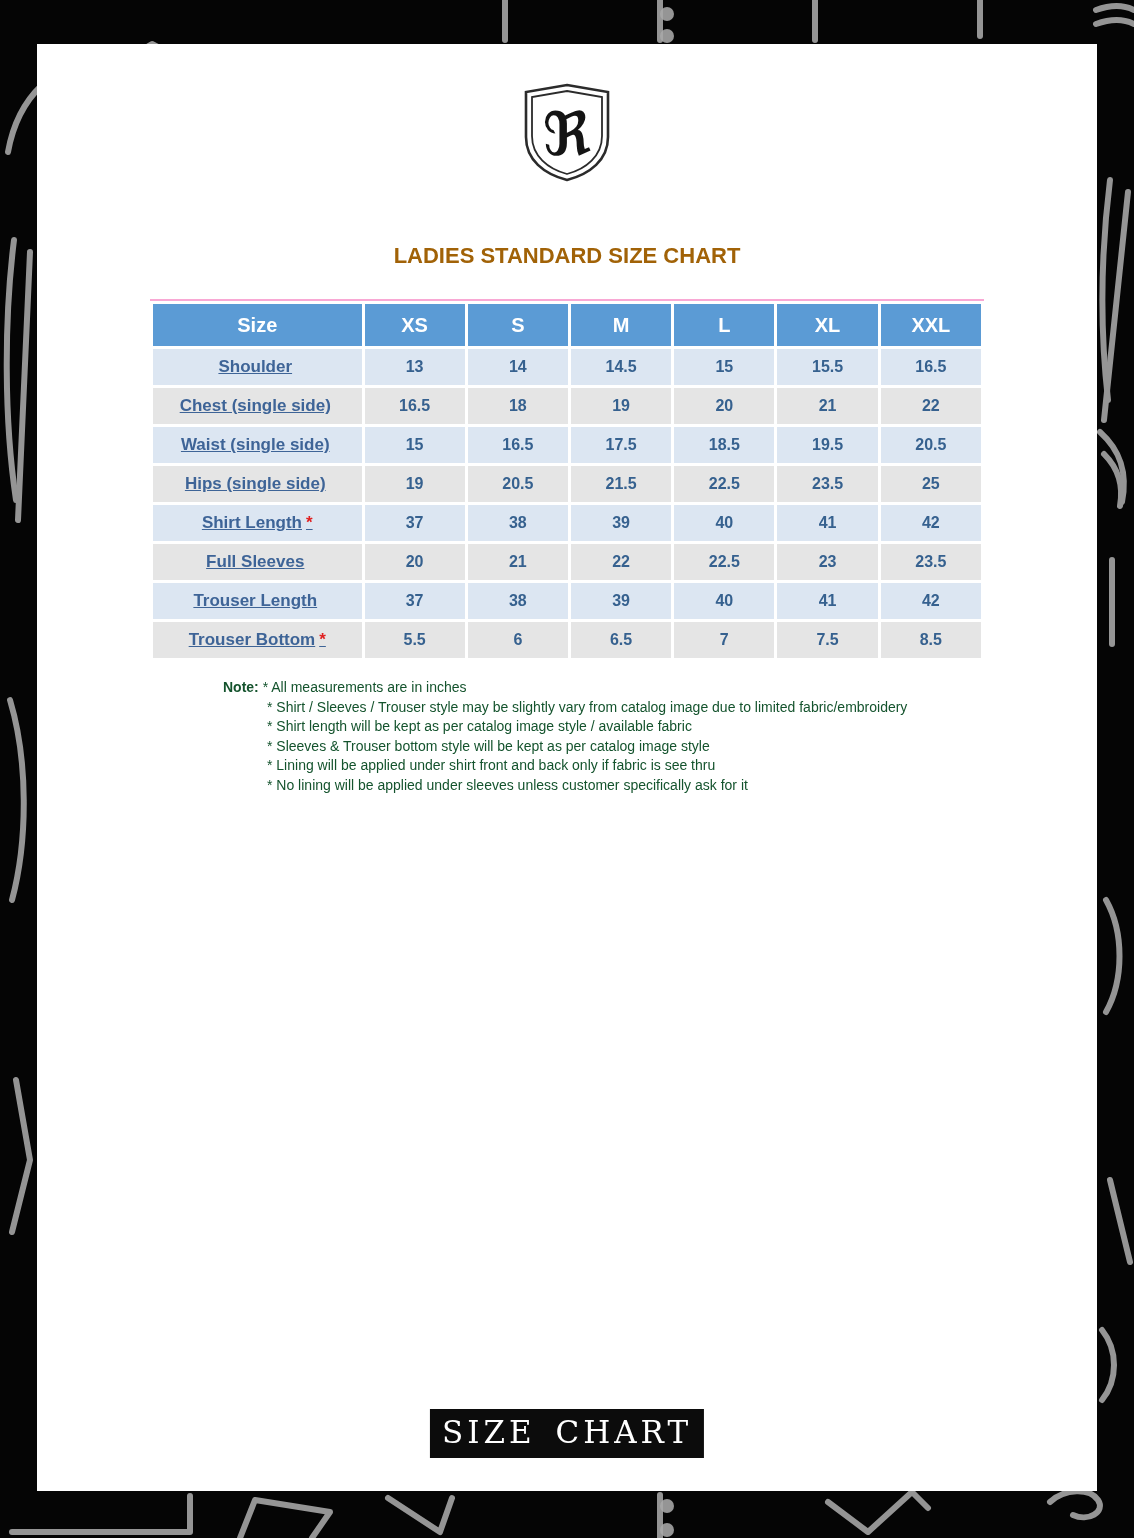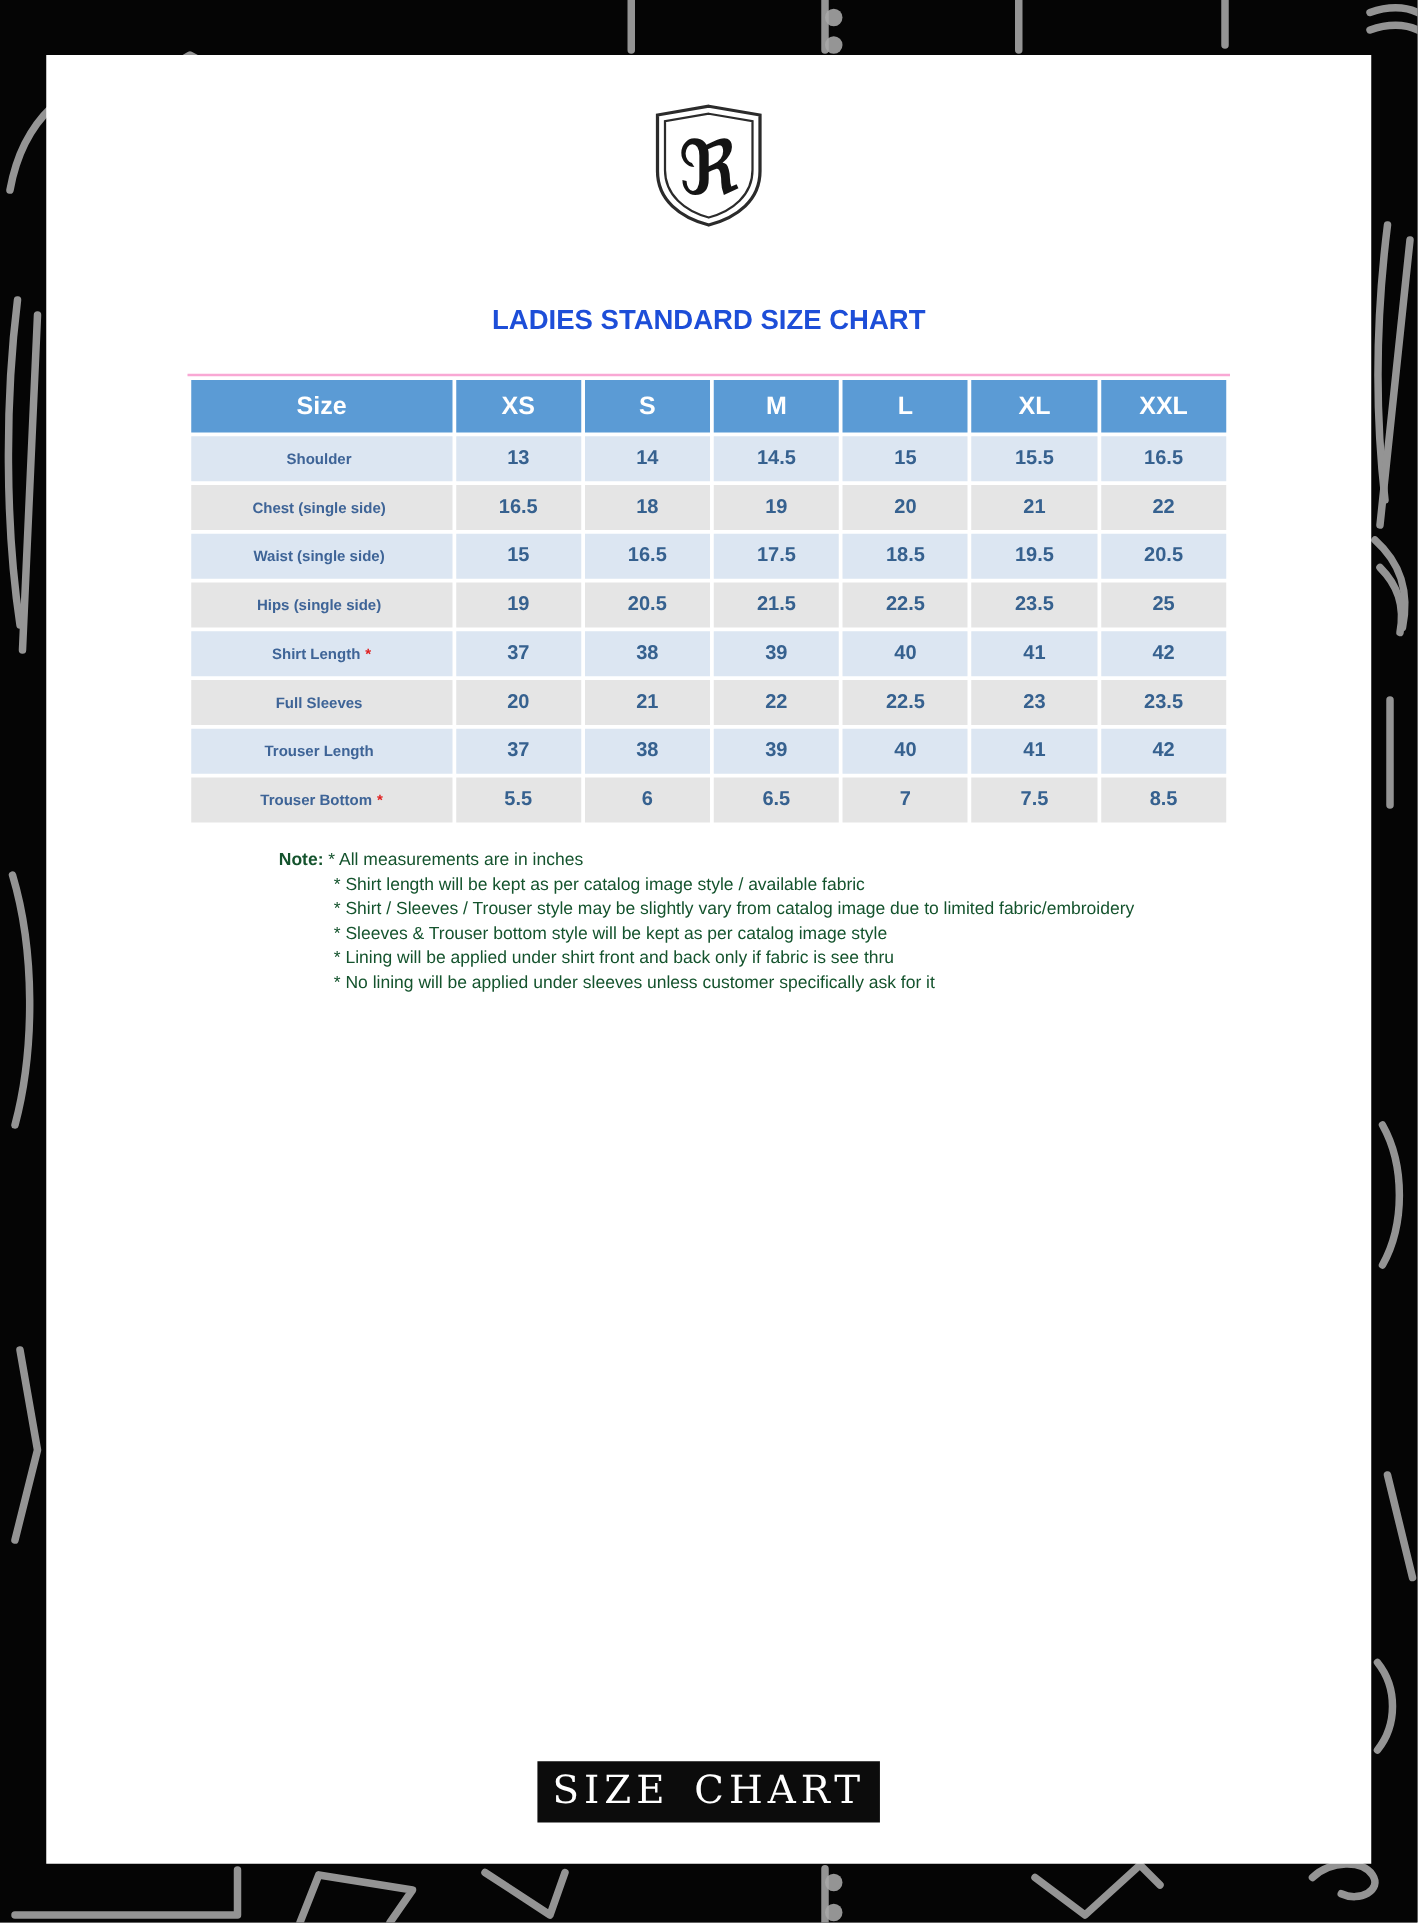--- a/index.html
+++ b/index.html
@@ -14,38 +14,38 @@
   }
   
   .logo-wrap{width:86px;margin:39px auto 0;display:block;}
   .brand-name{
     margin-top:15px;text-align:center;
     font-family:"Liberation Serif", serif;
     font-size:27px;letter-spacing:7px;color:#1c1c1c;
   }
   .page-title{
     margin-top:60px;text-align:center;
-    font-size:22px;font-weight:bold;color:#1d4ed8;letter-spacing:0px;
+    font-size:22px;font-weight:bold;color:#a16207;letter-spacing:0px;
   }
   
   .size-table{
     width:834px;margin:30px auto 0;
     border-collapse:separate;border-spacing:3px;
     border-top:2px solid #f9a8d4;
     table-layout:fixed;
   }
   .size-table th,.size-table td{
     text-align:center;vertical-align:middle;padding:0;
   }
   .size-table th{
     background:#5b9bd5;color:#ffffff;font-size:20px;font-weight:bold;height:42px;
   }
   .size-table td{height:36px;font-size:16px;font-weight:bold;color:#36618f;background:#e5e5e5;}
   .size-table tr.alt td{background:#dce6f2;}
-  .size-table td.rowlabel{font-size:12px;color:#3e6497;}
+  .size-table td.rowlabel{font-size:17px;color:#3e6497;text-decoration:underline;}
   .col-size{width:208px;}
   .col-val{width:100px;}
   .ast{color:#e02020;margin-left:4px;}
   
   .notes{margin:17px 0 1px 186px;color:#14532d;font-size:14px;line-height:19.6px;}
   .note-label{font-weight:bold;}
   .note-line.indented{margin-left:44px;}
   
   .banner{
     position:absolute;left:50%;bottom:33px;transform:translateX(-50%);
@@ -208,22 +208,22 @@
         <td>8.5</td>
       </tr>
     </tbody>
   </table>
 
   <div class="notes">
     <div class="note-line">
       <span class="note-label">Note:</span>
       <span>* All measurements are in inches</span>
     </div>
+    <div class="note-line indented">* Shirt / Sleeves / Trouser style may be slightly vary from catalog image due to limited fabric/embroidery</div>
     <div class="note-line indented">* Shirt length will be kept as per catalog image style / available fabric</div>
-    <div class="note-line indented">* Shirt / Sleeves / Trouser style may be slightly vary from catalog image due to limited fabric/embroidery</div>
     <div class="note-line indented">* Sleeves &amp; Trouser bottom style will be kept as per catalog image style</div>
     <div class="note-line indented">* Lining will be applied under shirt front and back only if fabric is see thru</div>
     <div class="note-line indented">* No lining will be applied under sleeves unless customer specifically ask for it</div>
   </div>
 
   <div class="banner">SIZE CHART</div>
 
 </div>
 
 </body></html>

